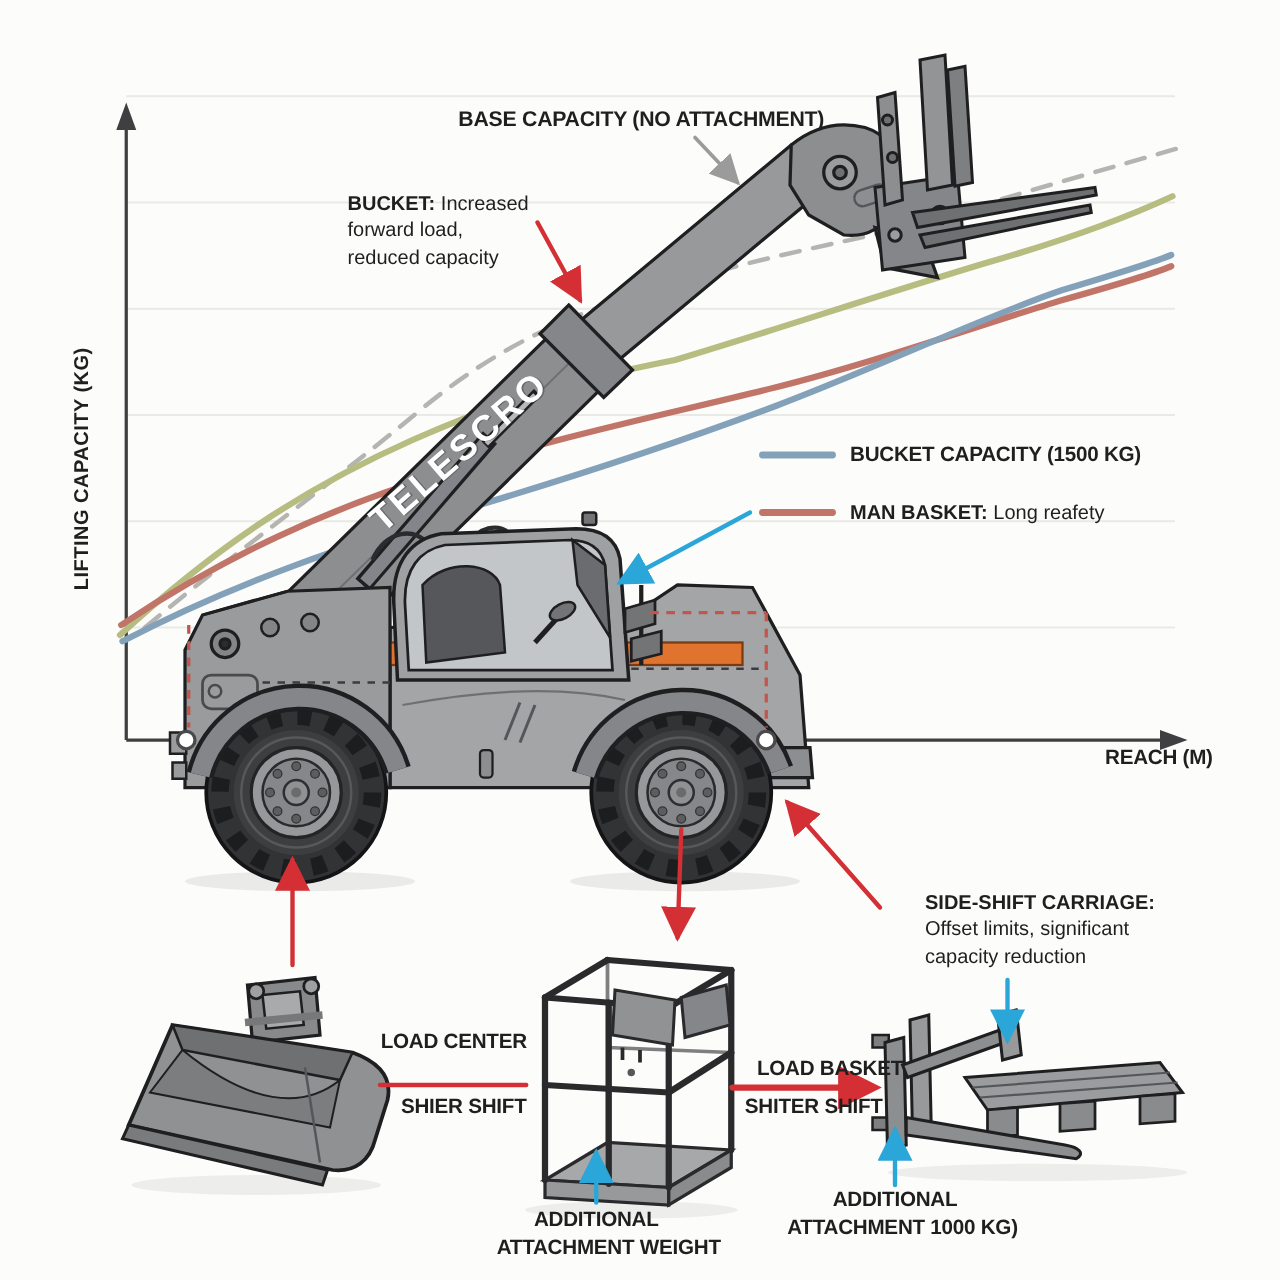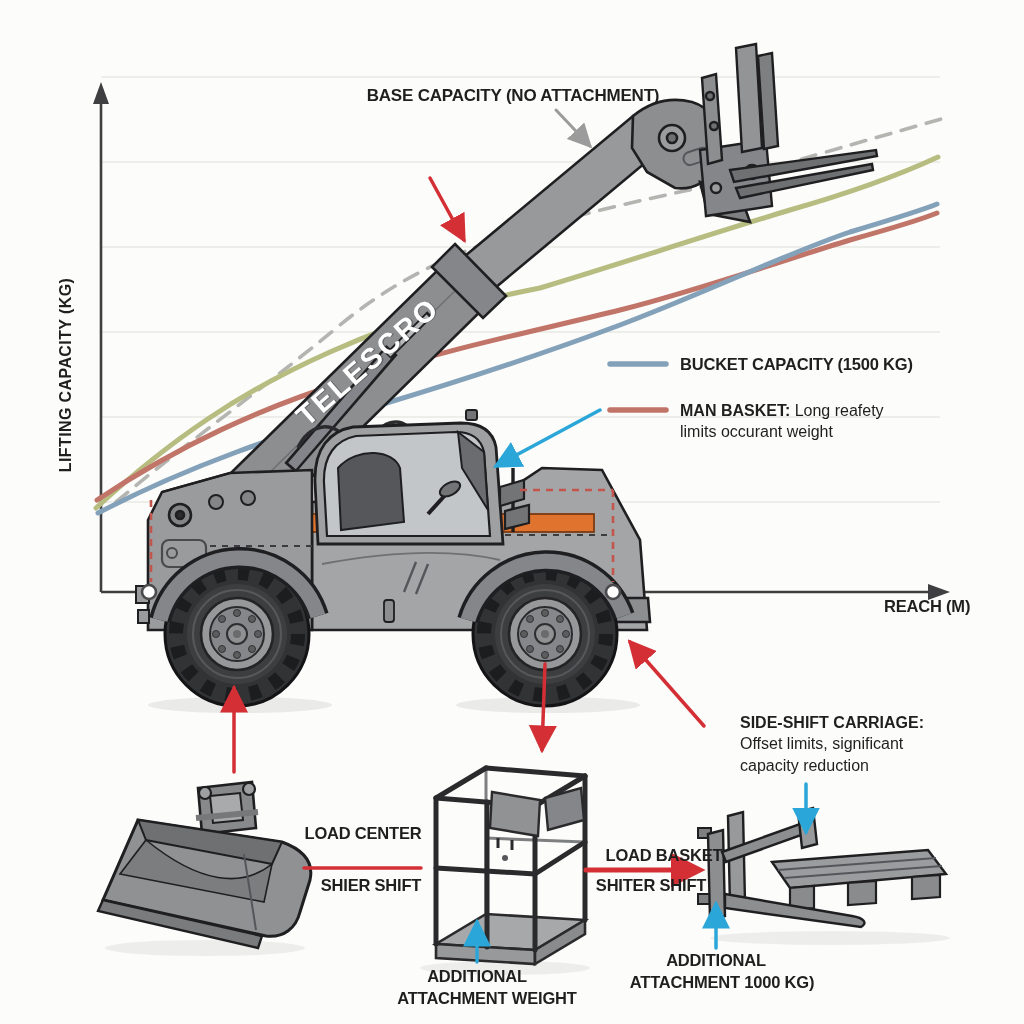--- a/index.html
+++ b/index.html
@@ -282,26 +282,30 @@
     <line x1="806" y1="784" x2="806" y2="832" stroke="#2ba6d8" stroke-width="3.5" marker-end="url(#mb)"></line>
     <line x1="477" y1="962" x2="477" y2="922" stroke="#2ba6d8" stroke-width="3.5" marker-end="url(#mb)"></line>
     <line x1="716" y1="948" x2="716" y2="904" stroke="#2ba6d8" stroke-width="3.5" marker-end="url(#mb)"></line>
     <line x1="586" y1="870" x2="698" y2="870" stroke="#d32f35" stroke-width="5" marker-end="url(#mrL)"></line>
     <line x1="304" y1="868" x2="421" y2="868" stroke="#d32f35" stroke-width="3.5"></line>
   </g>
 </svg>
 
 <div class="lbl s17 ctr" style="left:513px;top:85px;">BASE CAPACITY (NO ATTACHMENT)</div>
 
+<div class="note" style="left:278px;top:153px;">
+  <div><span class="b">BUCKET:</span><span> Increased</span></div>
+  <div>forward load,</div>
+  <div>reduced capacity</div>
+</div>
 
 <div class="lbl s16" style="left:680px;top:354px;">BUCKET CAPACITY (1500 KG)</div>
 
 <div class="note" style="left:680px;top:400px;">
   <div><span class="b">MAN BASKET:</span><span> Long reafety</span></div>
-  <div>limits occurant weight</div>
 </div>
 
 <div class="yaxis-label">LIFTING CAPACITY (KG)</div>
 <div class="lbl s16" style="left:884px;top:596px;">REACH (M)</div>
 
 <div class="boom-text">TELESCRO</div>
 
 <div class="note" style="left:740px;top:712px;">
   <div class="b">SIDE-SHIFT CARRIAGE:</div>
   <div>Offset limits, significant</div>

